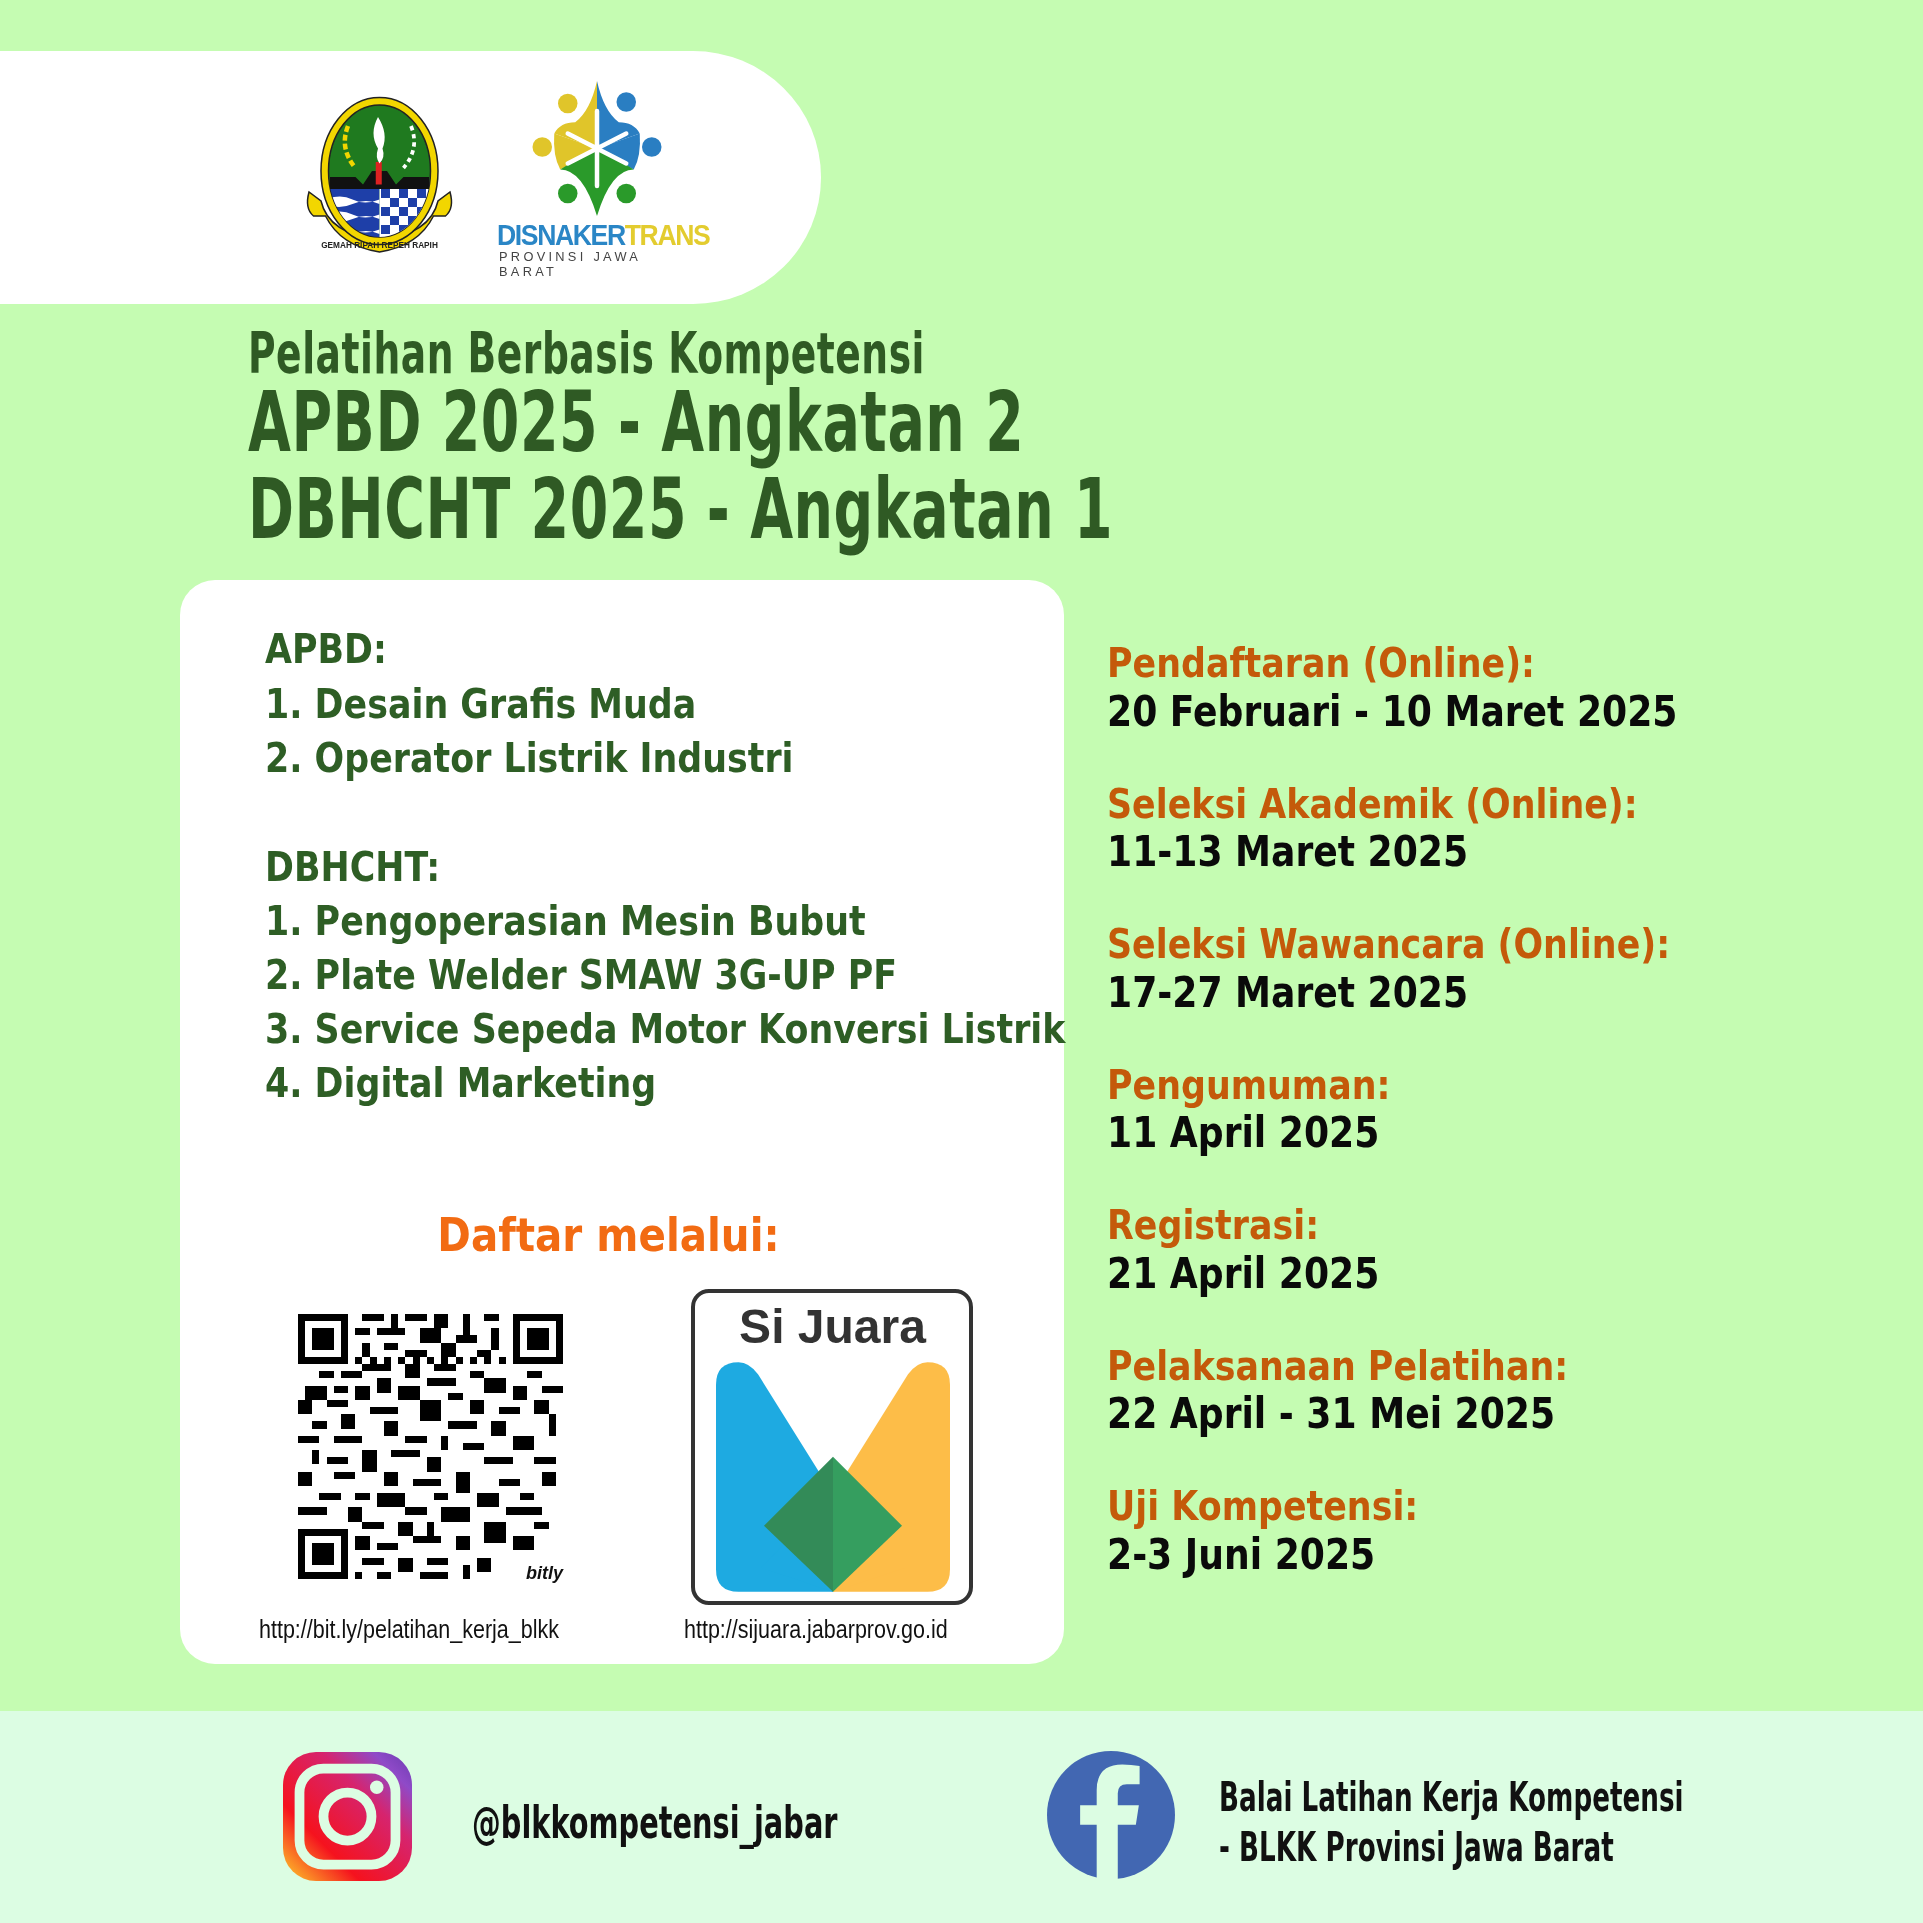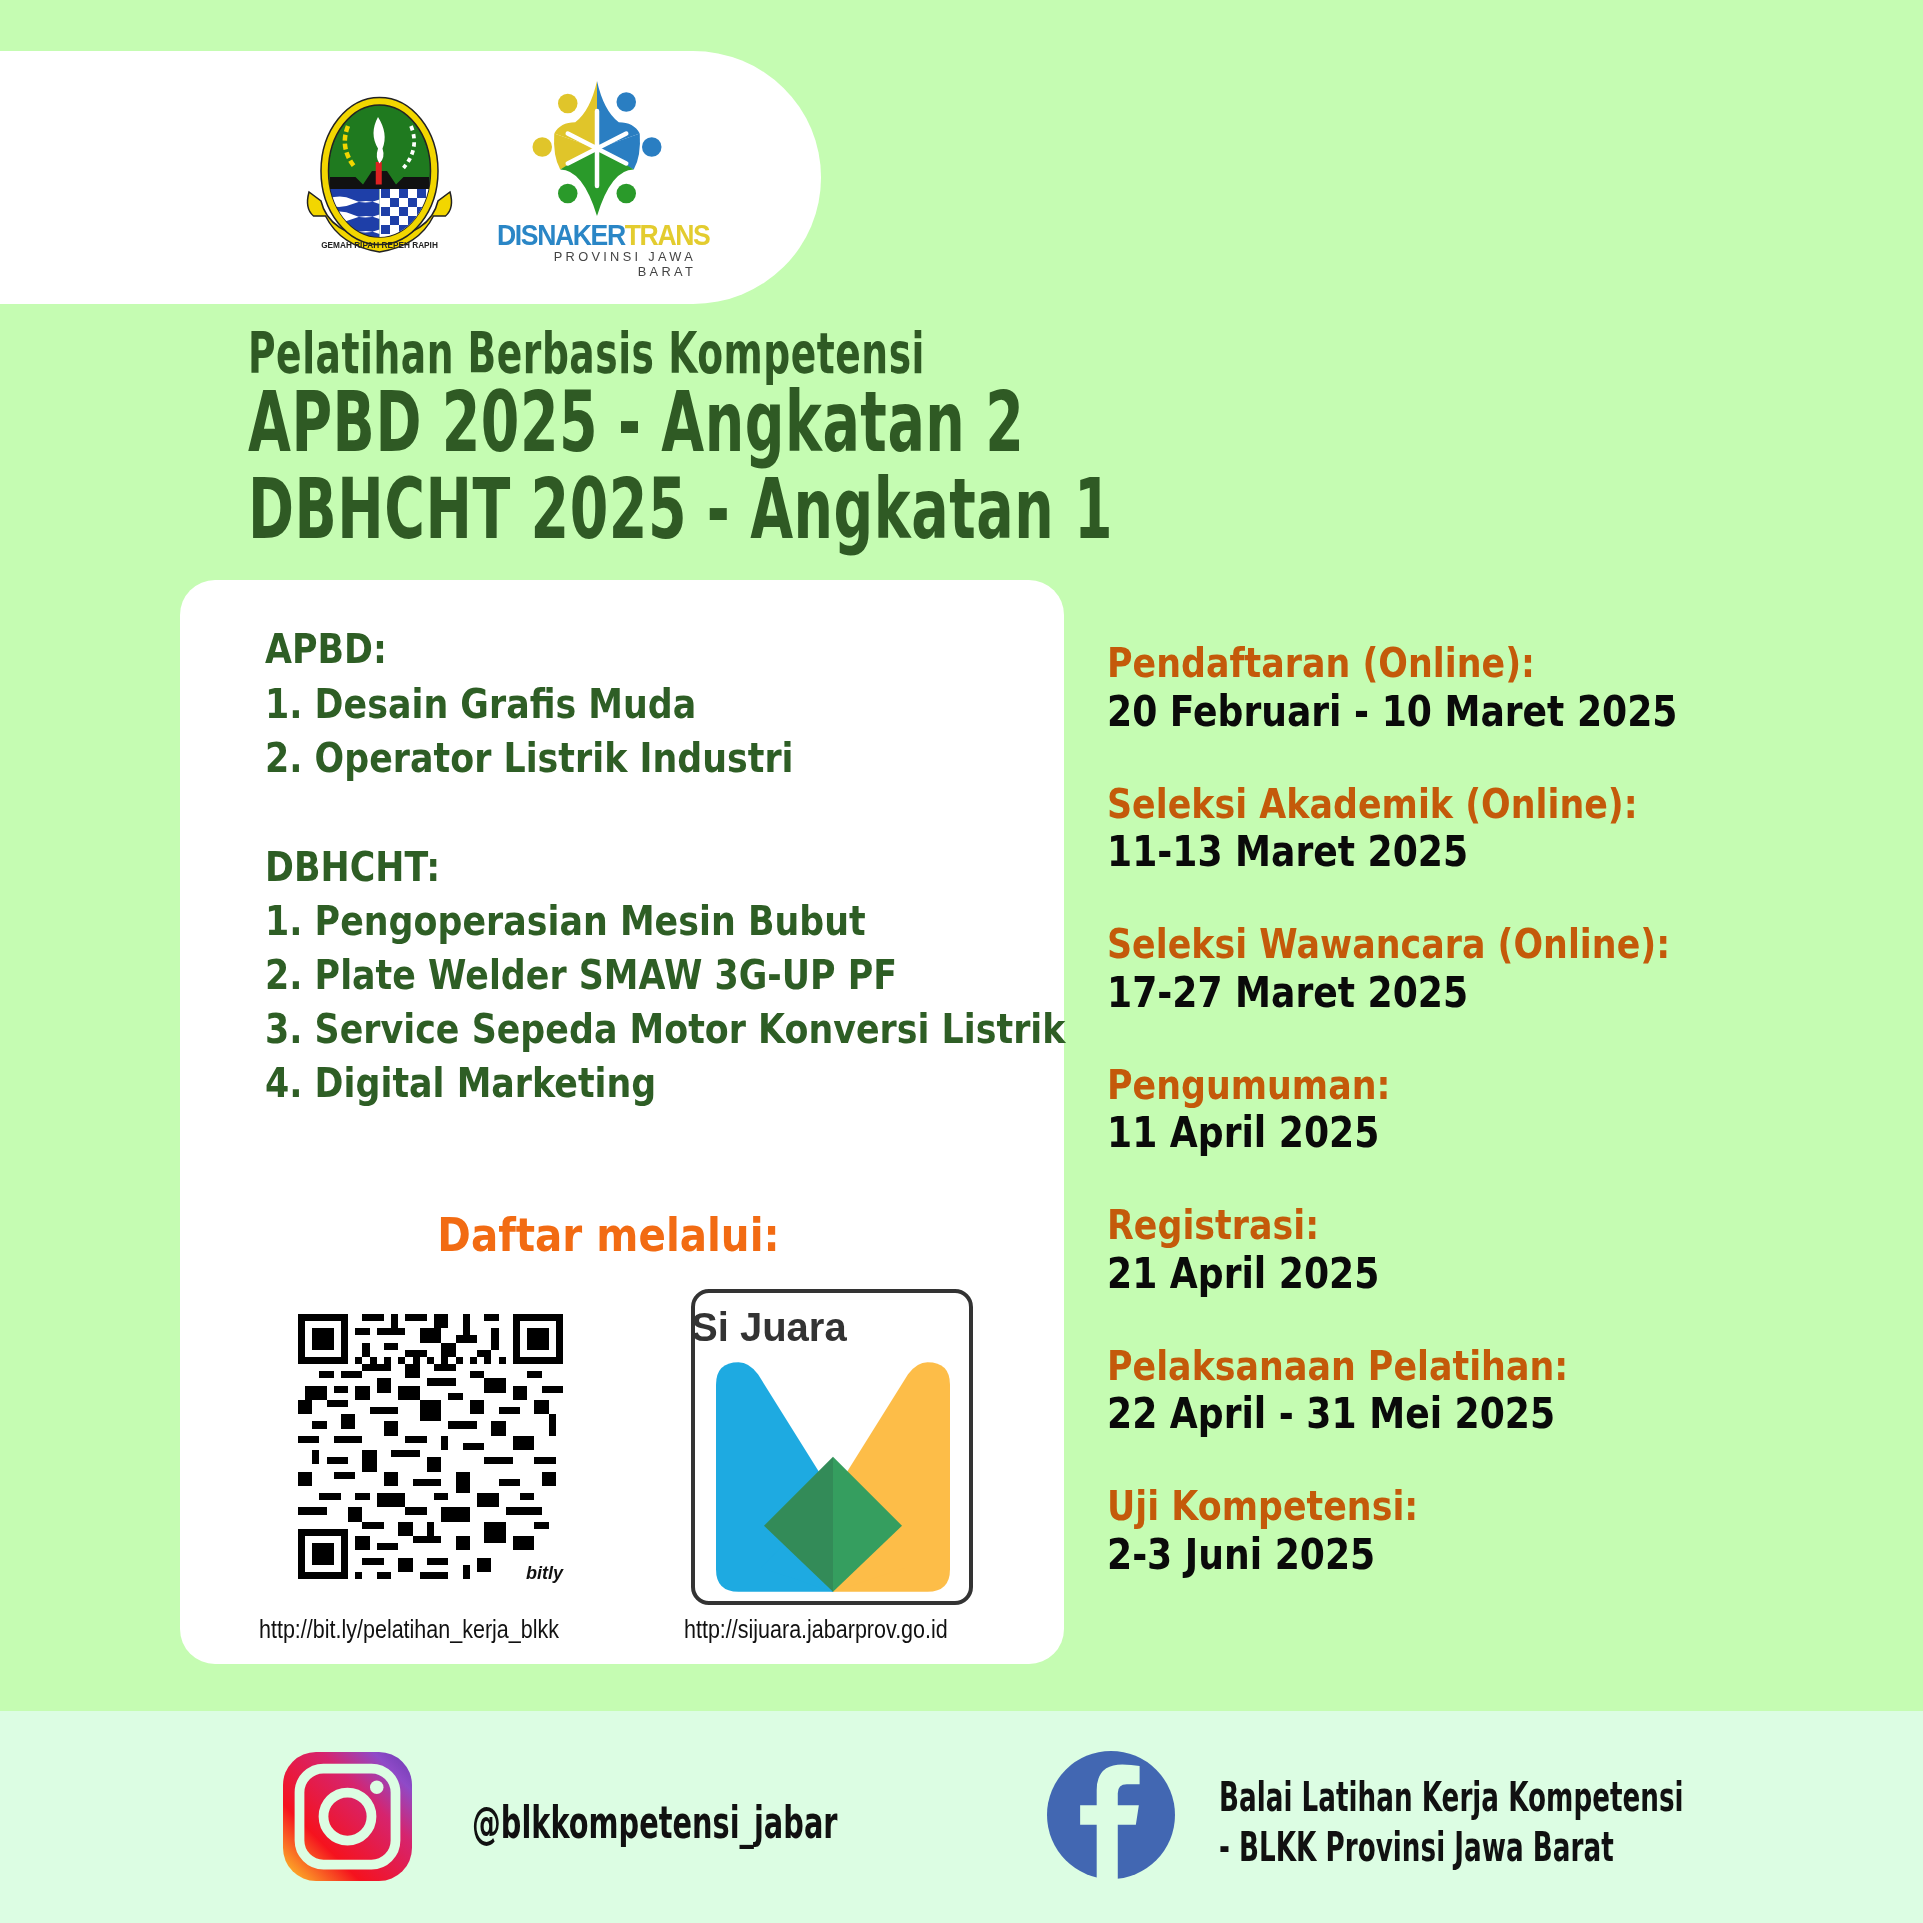--- a/index.html
+++ b/index.html
@@ -20,21 +20,21 @@
   .disnaker-star { left:530px; top:81px; width:134px; height:135px; }
   .disnaker-name {
     left:497px; top:220px; width:203px; text-align:center;
     font-family:"Liberation Sans", sans-serif; font-weight:700;
     font-size:28.6px; letter-spacing:-1.5px; line-height:30px;
     transform:scaleX(0.93); transform-origin:left top;
   }
   .disnaker-name .blue { color:#2a86c6; }
   .disnaker-name .yellow { color:#e3cc2f; }
   .disnaker-sub {
-    left:499px; top:249px; width:197px; text-align:right;
+    left:499px; top:249px; width:197px; text-align:left;
     font-family:"Liberation Sans", sans-serif; font-size:12.8px; letter-spacing:3.3px;
     color:#444; line-height:15px;
   }
 
   
   .title {
     left:248px; color:#2f5a24; font-family:"DejaVu Sans", sans-serif;
     font-weight:700; white-space:nowrap; transform-origin:left top;
   }
   .t1 { top:323px; font-size:57px; line-height:60px; transform:scaleX(0.66); letter-spacing:0.8px; }
@@ -50,22 +50,22 @@
   .daftar-wrap { left:323px; top:1208px; width:571px; text-align:center; transform:scaleX(0.86); transform-origin:center top; }
 
   .qr { left:298px; top:1314px; width:265px; height:265px; }
   .bitly { left:526px; top:1563px; font-family:"Liberation Sans", sans-serif; font-size:18px; font-weight:700; color:#111; font-style:italic; }
 
   .sijuara-box {
     left:691px; top:1289px; width:274px; height:308px;
     border:4.5px solid #333; border-radius:18px; background:#fff;
   }
   .sijuara-title {
-    left:691px; top:1303px; width:283px; 
-    font-family:"Liberation Sans", sans-serif; font-weight:700; font-size:40px; line-height:48px; color:#333;
+    left:691px; top:1303px; width:283px; text-align:center;
+    font-family:"Liberation Sans", sans-serif; font-weight:700; font-size:48px; line-height:48px; color:#333;
   }
   .sijuara-logo { left:716px; top:1362px; width:234px; height:230px; }
 
   .url {
     font-family:"Liberation Sans", sans-serif; font-size:25px; line-height:27px; color:#111;
     white-space:nowrap; transform:scaleX(0.86); transform-origin:left top;
   }
   .url1 { left:259px; top:1616px; }
   .url2 { left:684px; top:1616px; }
 

